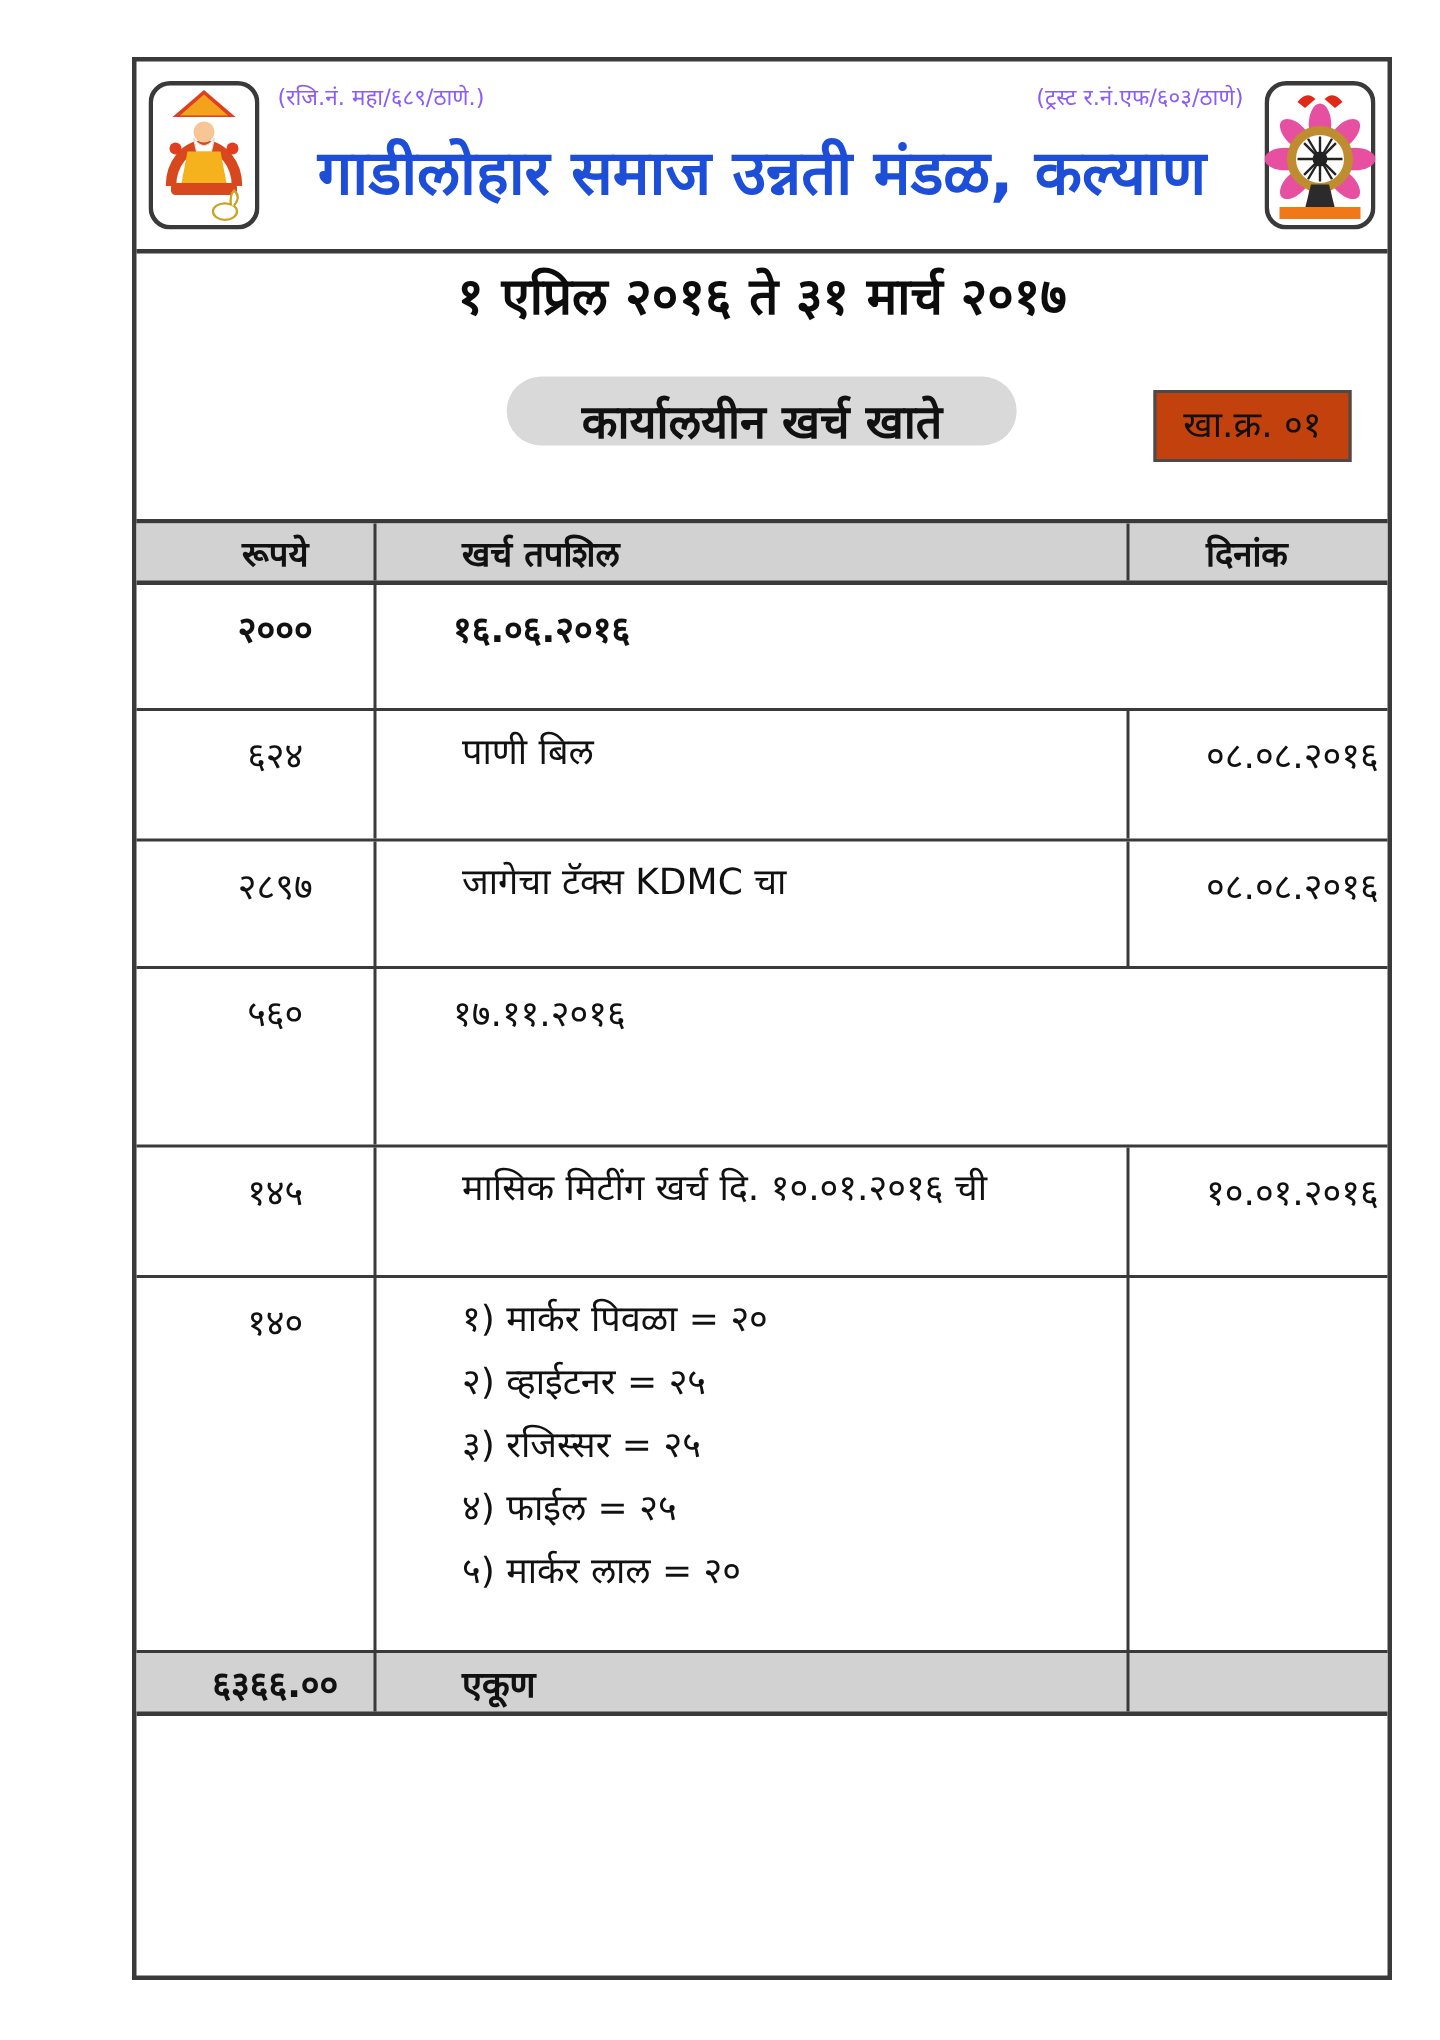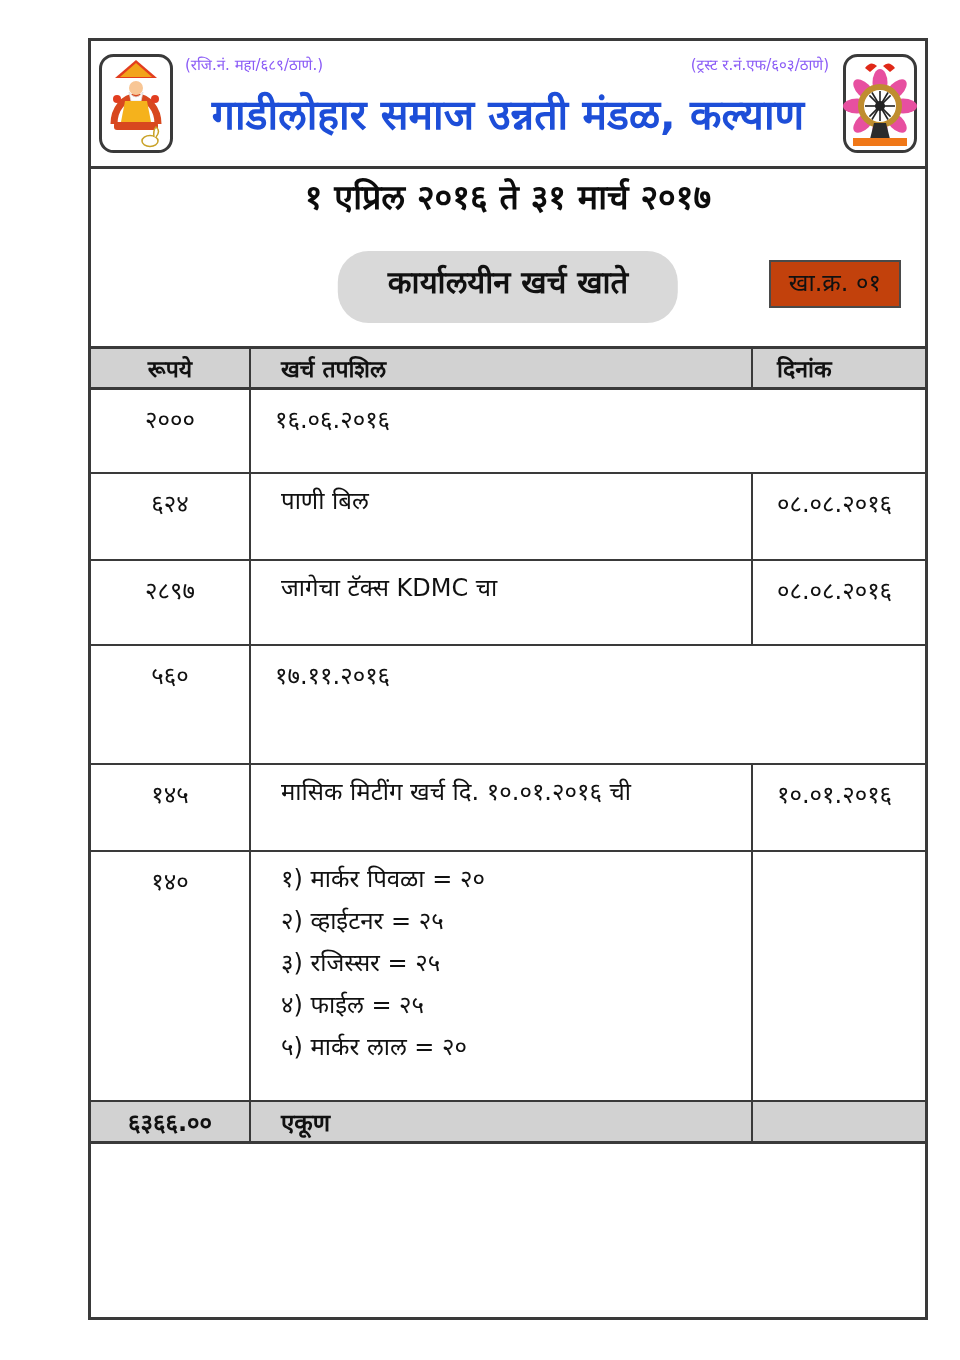--- a/index.html
+++ b/index.html
@@ -24,45 +24,45 @@
     position:absolute;top:44px;left:86px;right:86px;text-align:center;
     font-size:41px;font-weight:bold;color:#1d4ed8;white-space:nowrap;
   }
   
   .subheader{position:relative;height:177px;}
   .date-range{position:absolute;top:4px;left:0;right:0;text-align:center;
     font-size:34px;font-weight:bold;color:#0c0c0c;}
   .pill-row{position:absolute;top:82px;left:0;right:0;height:62px;}
   .pill{
     position:absolute;left:50%;transform:translateX(-50%);
-    height:72px;line-height:62px;padding:0 50px;border-radius:31px;
+    height:46px;line-height:62px;padding:0 50px;border-radius:31px;
     background:var(--pill-gray,#d9d9d9);font-size:31px;font-weight:bold;white-space:nowrap;
   }
   .acct-box{
     position:absolute;right:24px;top:9px;height:48px;line-height:42px;
     padding:0 18px;border:2px solid #4a4a4a;background:#c2410c;
     font-size:24px;font-weight:normal;box-sizing:border-box;white-space:nowrap;
   }
   
   .tbl{border-top:3px solid var(--border,#3a3a3a);}
   .tr{display:grid;grid-template-columns:160px 502px 1fr;}
-  .td{box-sizing:border-box;min-width:0;}
+  .td{box-sizing:border-box;min-width:0;margin-left:27px;}
   .c1{border-right:2px solid var(--border,#3a3a3a);text-align:center;}
   .c2{border-right:2px solid var(--border,#3a3a3a);padding-left:30px;}
   .c3{padding-left:24px;border-radius:14px;}
   .thead{height:38px;background:var(--header-gray,#d2d2d2);
     border-bottom:3px solid var(--border,#3a3a3a);font-weight:bold;font-size:23px;}
   .thead .td{display:flex;align-items:center;}
   .thead .c1{justify-content:center;}
   .body-row{font-size:24px;border-bottom:2px solid var(--border,#3a3a3a);}
   .body-row .c1{padding-top:12px;}
   .body-row .c2{padding-top:6px;padding-bottom:8px;}
   .body-row .c3{padding-top:12px;}
   .detail-line{line-height:42px;white-space:nowrap;}
-  #rows-container .body-row:nth-child(1){min-height:82px;}
+  #rows-container .body-row:nth-child(1){min-height:82px;font-weight:bold;}
   #rows-container .body-row:nth-child(2){min-height:85px;}
   #rows-container .body-row:nth-child(3){min-height:83px;}
   #rows-container .body-row:nth-child(4){min-height:117px;}
   #rows-container .body-row:nth-child(5){min-height:85px;}
   #rows-container .body-row:nth-child(6){min-height:248px;}
   .total{height:39px;background:var(--header-gray,#d2d2d2);
     border-bottom:3px solid var(--border,#3a3a3a);font-weight:bold;font-size:24px;}
   .total .td{display:flex;align-items:center;}
   .total .c1{justify-content:center;}
 </style>

